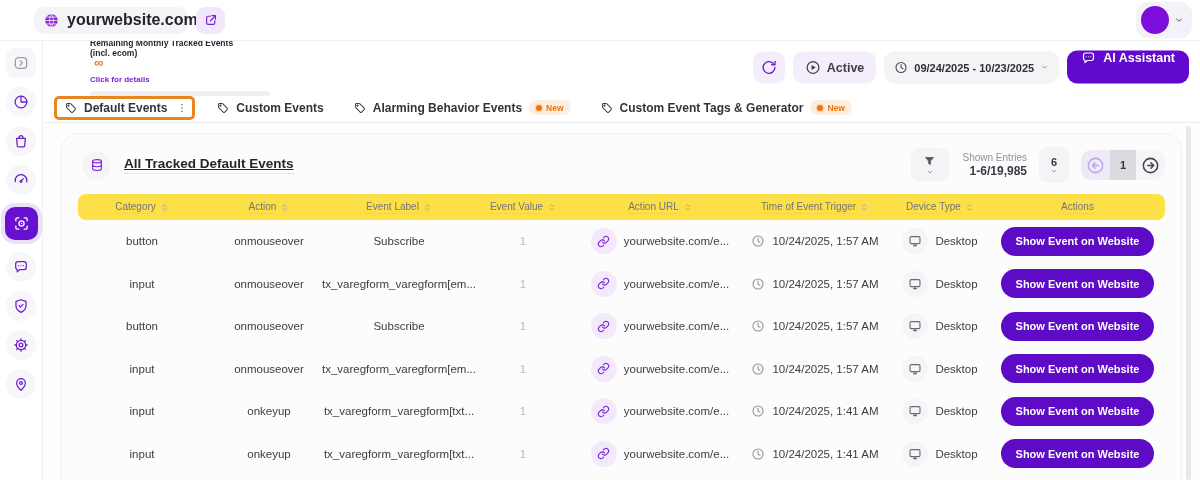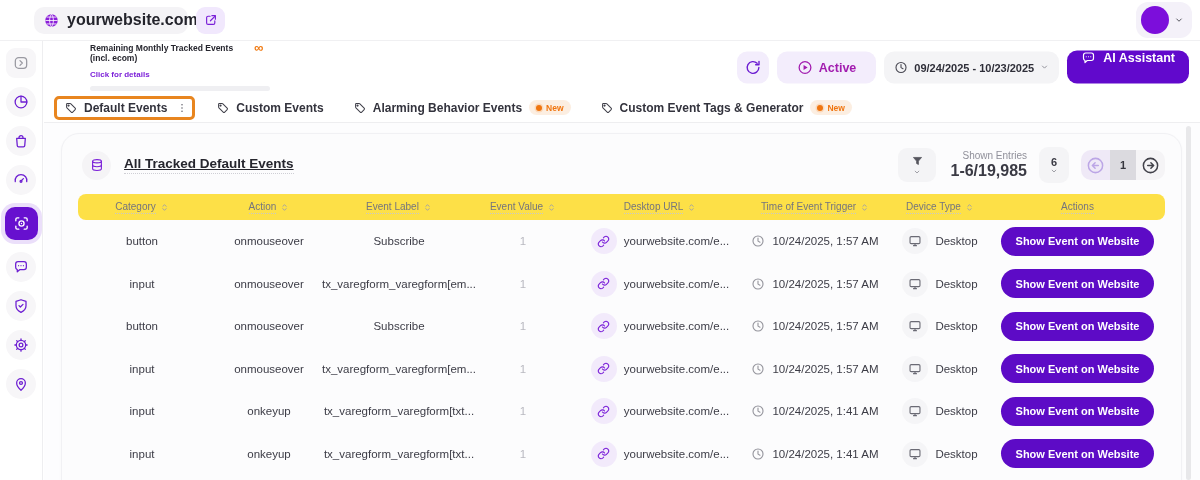--- a/index.html
+++ b/index.html
@@ -33,31 +33,31 @@
   .side-item.active { width:33px; height:33px; border-radius:10px; background:#6710CF;
     color:#fff; box-shadow:0 0 0 4px #EBDFFA; margin:3px 0; }
 
   
   .content { position:absolute; left:44px; top:41px; right:0; bottom:0; background:#fff; }
 
   .header-row { height:52px; display:flex; align-items:center; padding-left:19px; position:relative; }
   .page-title { font-size:23px; font-weight:700; color:#16161E;
     border-bottom:2px dotted #D4D4DA; padding-bottom:3px; }
   .quota { margin-left:27px; width:180px; }
-  .quota-top { display:flex; align-items:flex-start; }
+  .quota-top { display:flex; align-items:flex-start;flex-direction:column; }
   .quota-label { font-size:8.5px; font-weight:700; color:#26262E; line-height:1.2; width:160px; }
   .quota-inf { color:#F0780F; font-size:13px; font-weight:700; line-height:10px; margin-left:4px; }
   .quota-link { font-size:8px; font-weight:600; color:#7B1FD8; margin-top:1px; cursor:pointer; display:inline-block; }
   .quota-bar { height:5px; background:#EFEFF2; border-radius:3px; margin-top:5px; }
   .hbtns { position:absolute; right:11px; top:50%; transform:translateY(-50%);
     display:flex; align-items:center; gap:8px; }
   .icon-btn { width:32px; height:32px; background:#F3EDFC; border:none; border-radius:10px;
     display:grid; place-items:center; color:#6D1ED2; cursor:pointer; }
   .active-pill { height:32px; background:#F3EDFC; border:none; border-radius:10px;
-    display:flex; align-items:center; gap:6px; padding:0 20px; color:#a21caf;
+    display:flex; align-items:center; gap:6px; padding:0 12px; color:#404040;
     font-size:12.5px; font-weight:600; font-family:inherit; cursor:pointer; }
   .date-pill { height:32px; background:#F4F4F6; border:none; border-radius:10px;
     display:flex; align-items:center; gap:6px; padding:0 10px; color:#2E2E38;
     font-size:11px; font-weight:600; font-family:inherit; cursor:pointer; }
   .date-pill .chev { color:#8A8A93; }
   .ai-btn { height:33px; background:#6109CC; border:none; border-radius:10px;
     display:flex; align-items:flex-start; gap:7px; padding:0 14px; color:#fff;
     font-size:12.5px; font-weight:600; font-family:inherit; cursor:pointer; }
 
   
@@ -82,21 +82,21 @@
   .dbcircle { width:29px; height:29px; border-radius:50%; background:#F5F4F6;
     display:grid; place-items:center; color:#7A1FD8; }
   .card-title { margin-left:13px; font-size:13.5px; font-weight:700; color:#26262E;
     border-bottom:1.5px dotted #CFCFD5; padding-bottom:2px;text-decoration:underline; }
   .card-head .spacer { flex:1; }
   .filter-pill { width:38px; height:34px; background:#F4F4F6; border:none; border-radius:9px;
     display:flex; flex-direction:column; align-items:center; justify-content:center;
     color:#55555E; cursor:pointer; gap:0; }
   .entries { text-align:right; margin:0 12px 0 14px; }
   .entries .lbl { font-size:10px; color:#90909A; }
-  .entries .val { font-size:16px; font-weight:700; color:#3A3A44; margin-top:1px; }
+  .entries .val { font-size:12px; font-weight:700; color:#3A3A44; margin-top:1px; }
   .pagesize { width:30px; height:36px; background:#F4F4F6; border:none; border-radius:9px;
     display:flex; flex-direction:column; align-items:center; justify-content:center;
     font-size:11px; font-weight:700; color:#3A3A44; font-family:inherit; cursor:pointer; }
   .pagesize .chev { color:#8A8A93; margin-top:-1px; }
   .pager { display:flex; border-radius:10px; overflow:hidden; margin-left:12px; }
   .pager > * { height:30px; display:grid; place-items:center; border:none; cursor:pointer; font-family:inherit; }
   .p-prev { width:29px; background:#EFE9F7; color:#BCA6E6; }
   .p-page { width:26px; background:#DBDADF; color:#36363E; font-size:11px; font-weight:700; }
   .p-next { width:29px; background:#F5F4F6; color:#42424A; }
 
@@ -513,21 +513,21 @@
             </div>
           <div class="hcell">
               <span class="u">Event Value</span>
               <span class="sort">
                 <svg class="ic" width="9" height="9">
                   <use href="#i-sort"></use>
                 </svg>
               </span>
             </div>
           <div class="hcell">
-              <span class="u">Desktop URL</span>
+              <span class="u">Action URL</span>
               <span class="sort">
                 <svg class="ic" width="9" height="9">
                   <use href="#i-sort"></use>
                 </svg>
               </span>
             </div>
           <div class="hcell">
               <span class="u">Time of Event Trigger</span>
               <span class="sort">
                 <svg class="ic" width="9" height="9">

